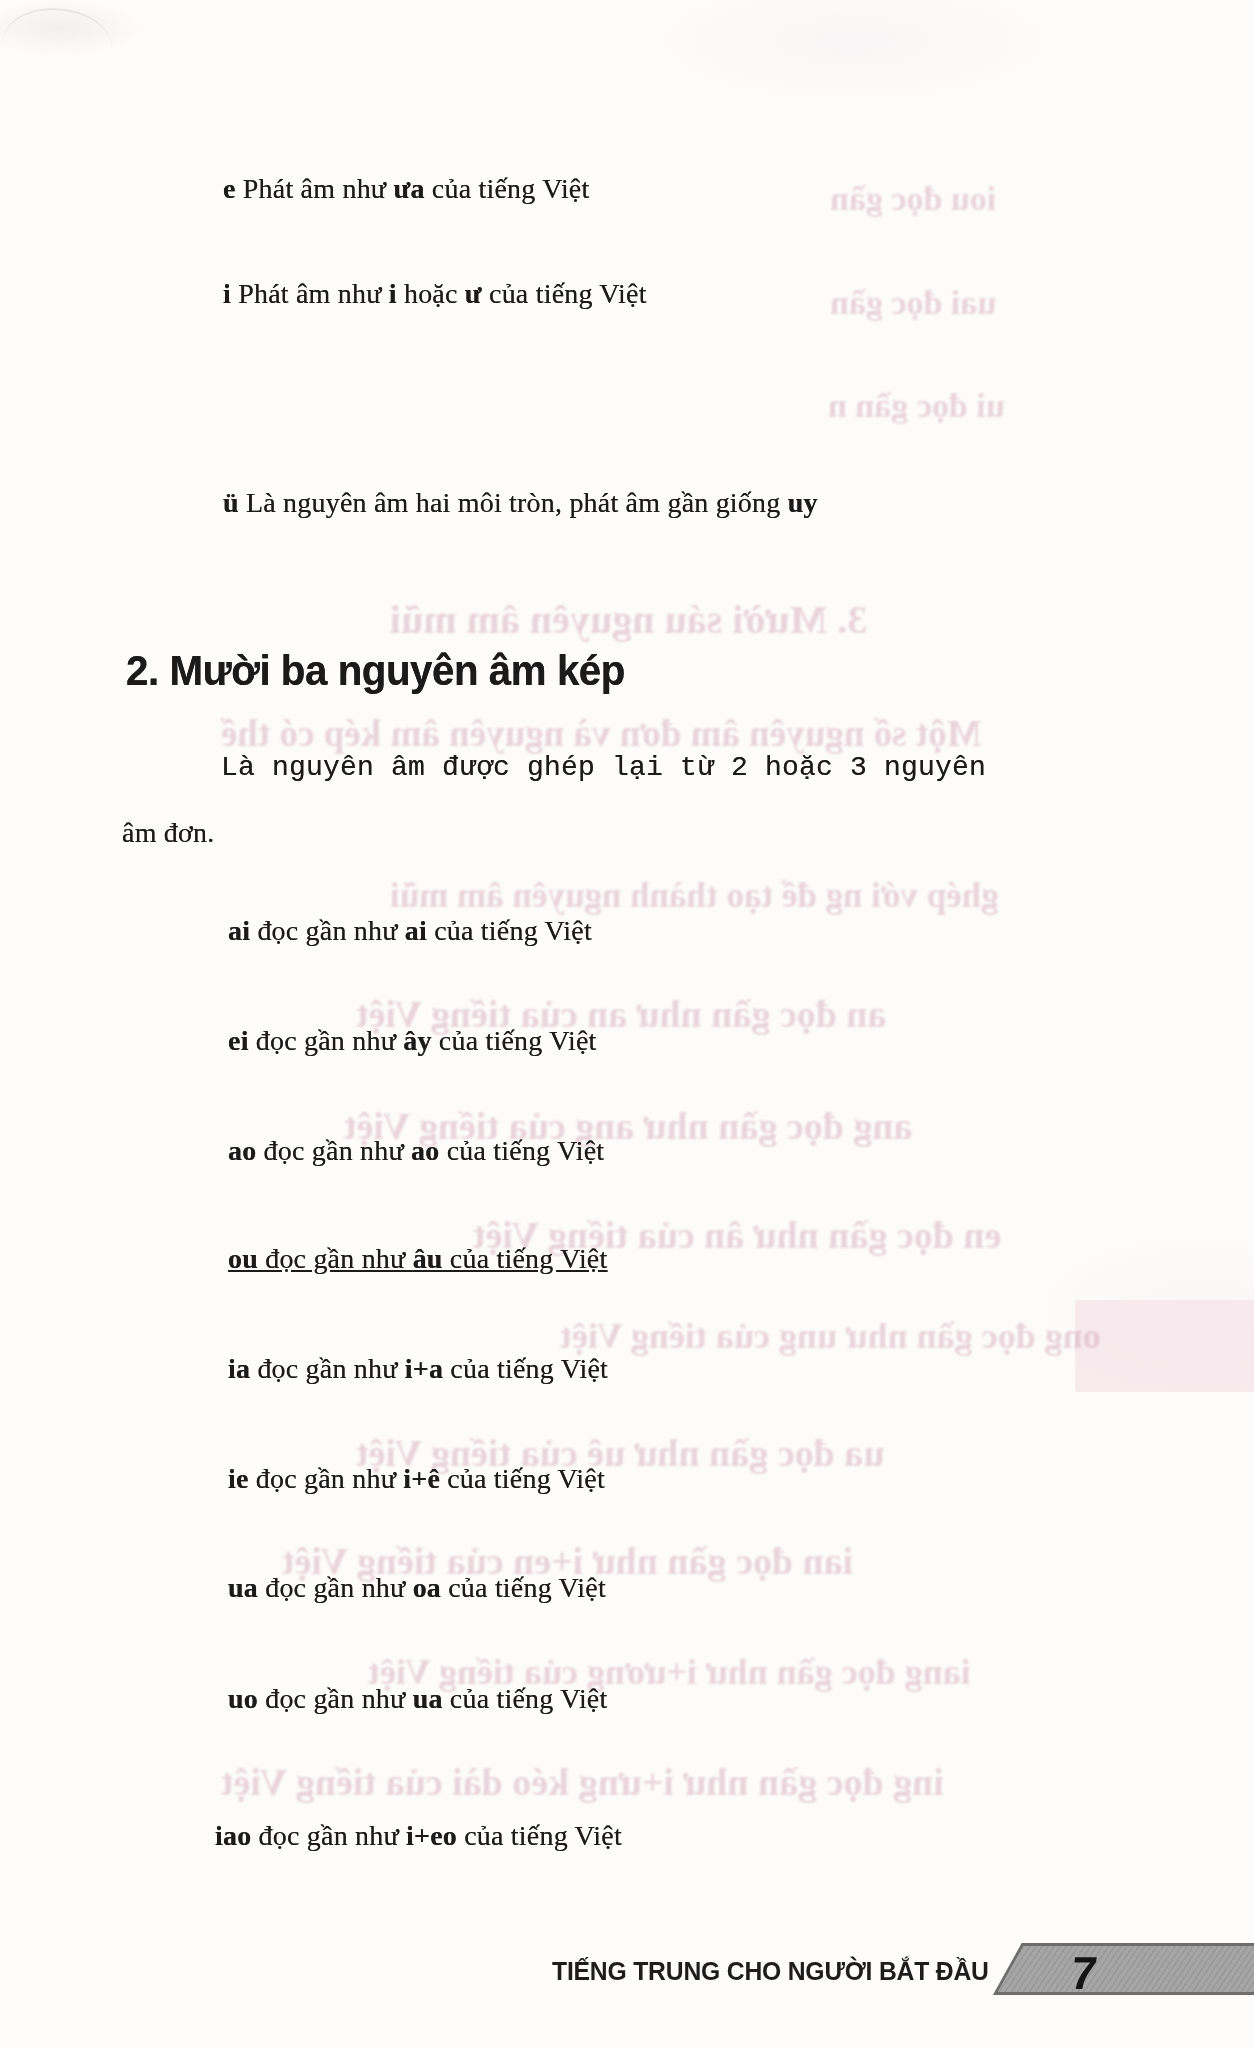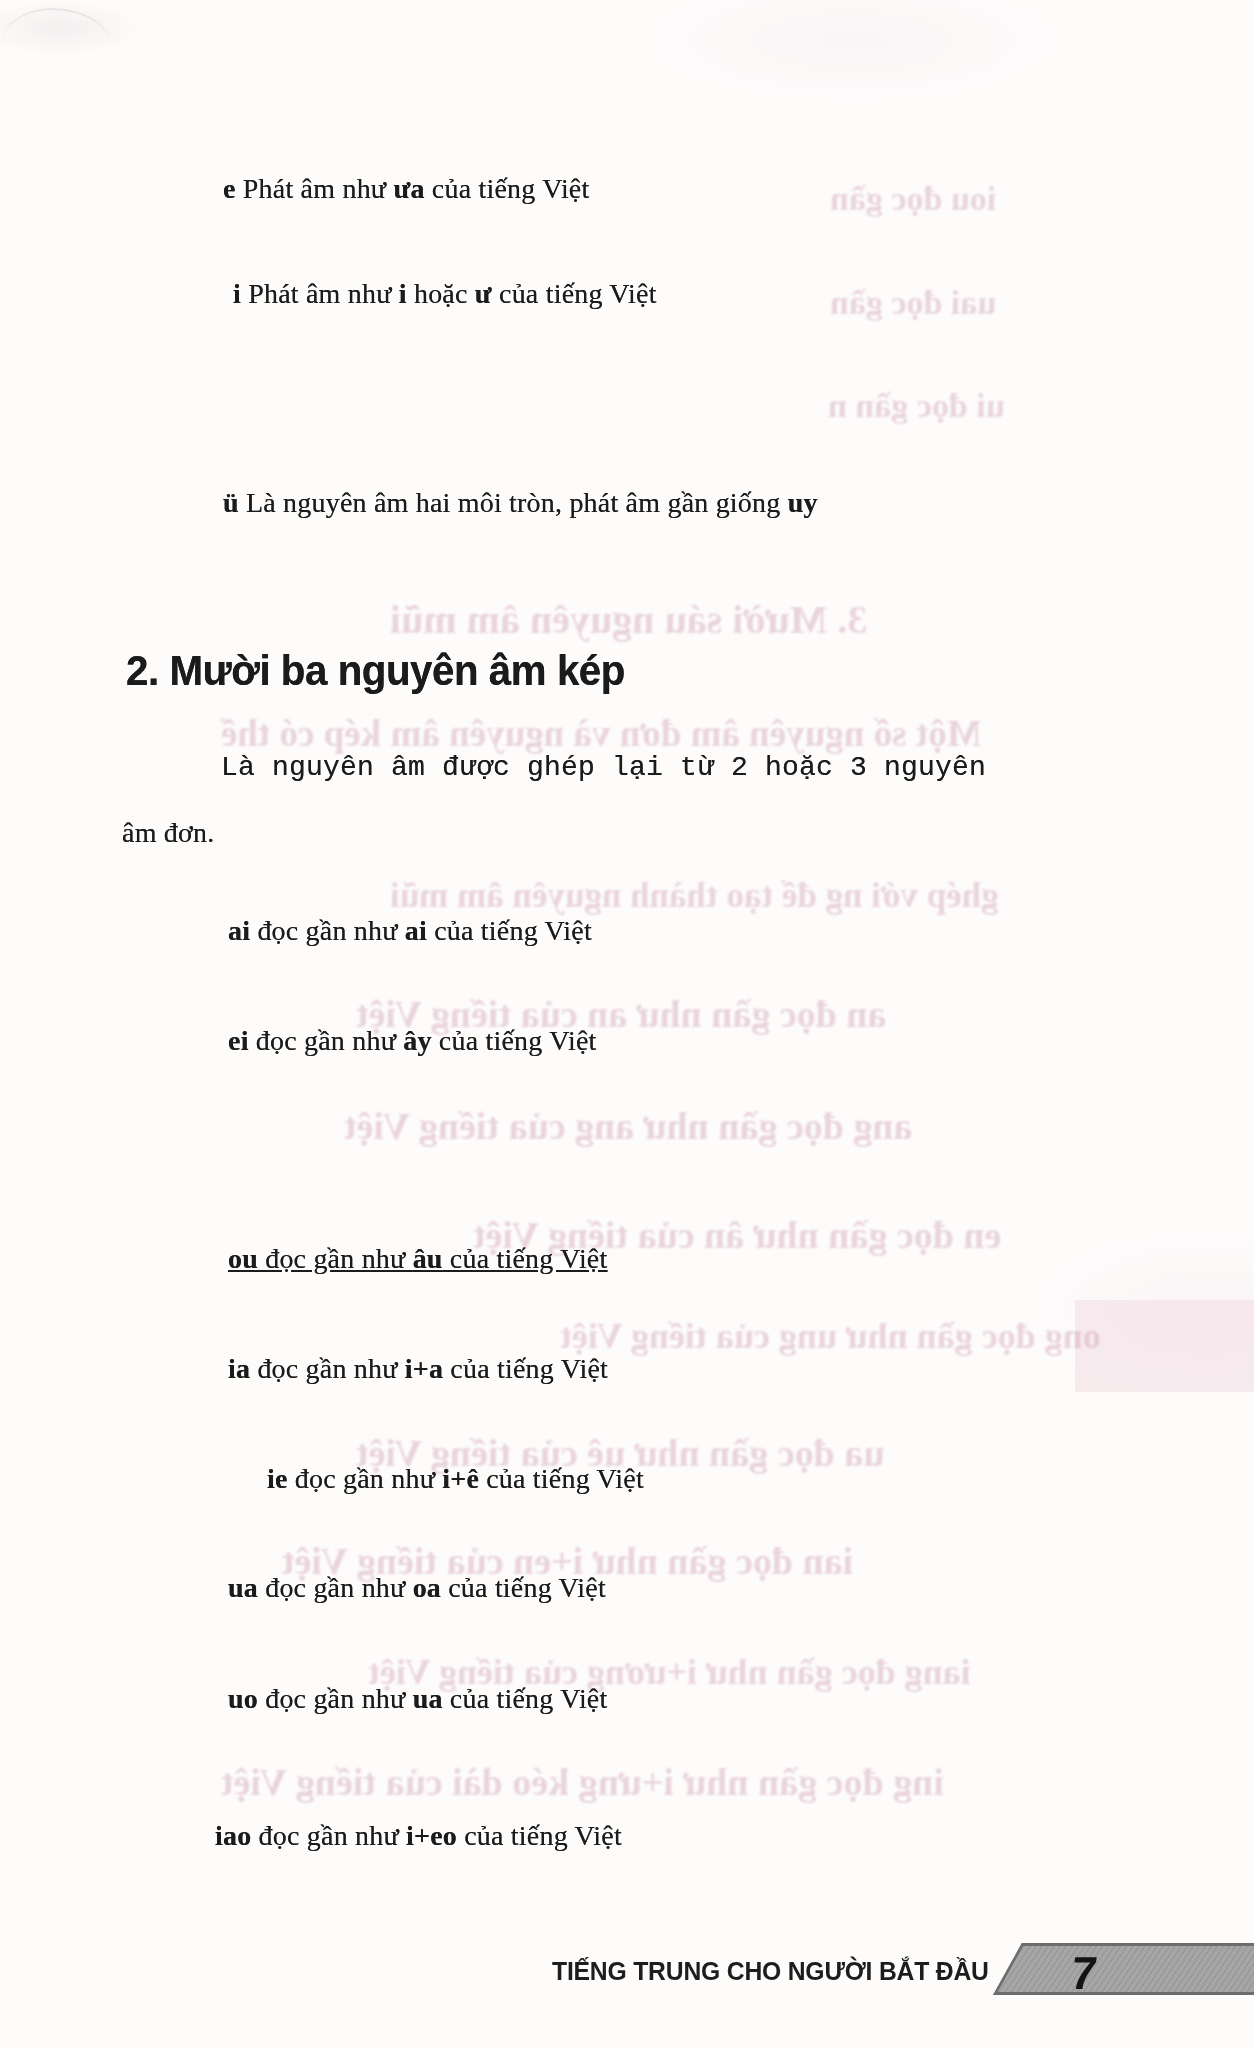--- a/index.html
+++ b/index.html
@@ -115,30 +115,31 @@
       <div class="ghost-line" style="top: 1213px; left: 473px; font-size: 38px; color: rgb(207, 157, 178);">en đọc gần như ân của tiếng Việt</div>
       <div class="ghost-line" style="top: 1315px; left: 560px; font-size: 36px; color: rgb(207, 157, 178);">ong đọc gần như ung của tiếng Việt</div>
       <div class="ghost-line" style="top: 1431px; left: 356px; font-size: 38px; color: rgb(207, 157, 178);">ua đọc gần như uê của tiếng Việt</div>
       <div class="ghost-line" style="top: 1539px; left: 282px; font-size: 38px; color: rgb(207, 157, 178);">ian đọc gần như i+en của tiếng Việt</div>
       <div class="ghost-line" style="top: 1651px; left: 368px; font-size: 36px; color: rgb(207, 157, 178);">iang đọc gần như i+ương của tiếng Việt</div>
       <div class="ghost-line" style="top: 1760px; left: 221px; font-size: 38px; color: rgb(207, 157, 178);">ing đọc gần như i+ưng kéo dài của tiếng Việt</div>
     </div>
 
   <div class="text-layer">
       <div class="text-line" style="top: 174px; left: 223px;"><span class="seg-bold">e</span><span class="seg"> Phát âm như </span><span class="seg-bold">ưa</span><span class="seg"> của tiếng Việt</span></div>
-      <div class="text-line" style="top: 279px; left: 233px;"><span class="seg-bold">i</span><span class="seg"> Phát âm như </span><span class="seg-bold">i</span><span class="seg"> hoặc </span><span class="seg-bold">ư</span><span class="seg"> của tiếng Việt</span></div>
+      <div class="text-line" style="top: 279px; left: 223px;"><span class="seg-bold">i</span><span class="seg"> Phát âm như </span><span class="seg-bold">i</span><span class="seg"> hoặc </span><span class="seg-bold">ư</span><span class="seg"> của tiếng Việt</span></div>
       <div class="text-line" style="top: 488px; left: 223px;"><span class="seg-bold">ü</span><span class="seg"> Là nguyên âm hai môi tròn, phát âm gần giống </span><span class="seg-bold">uy</span></div>
       <div class="text-line heading" style="top: 648px; left: 126px;"><span class="seg-bold">2. Mười ba nguyên âm kép</span></div>
       <div class="text-line" style="top: 753px; left: 221px; font-family: Liberation Mono, monospace;"><span class="seg">Là nguyên âm được ghép lại từ 2 hoặc 3 nguyên</span></div>
       <div class="text-line" style="top: 818px; left: 122px;"><span class="seg">âm đơn.</span></div>
       <div class="text-line" style="top: 916px; left: 228px;"><span class="seg-bold">ai</span><span class="seg"> đọc gần như </span><span class="seg-bold">ai</span><span class="seg"> của tiếng Việt</span></div>
       <div class="text-line" style="top: 1026px; left: 228px;"><span class="seg-bold">ei</span><span class="seg"> đọc gần như </span><span class="seg-bold">ây</span><span class="seg"> của tiếng Việt</span></div>
+      <div class="text-line" style="top: 1136px; left: 228px;"><span class="seg-bold">ao</span><span class="seg"> đọc gần như </span><span class="seg-bold">ao</span><span class="seg"> của tiếng Việt</span></div>
       <div class="text-line" style="top: 1244px; left: 228px; text-decoration: underline;"><span class="seg-bold">ou</span><span class="seg"> đọc gần như </span><span class="seg-bold">âu</span><span class="seg"> của tiếng Việt</span></div>
       <div class="text-line" style="top: 1354px; left: 228px;"><span class="seg-bold">ia</span><span class="seg"> đọc gần như </span><span class="seg-bold">i+a</span><span class="seg"> của tiếng Việt</span></div>
-      <div class="text-line" style="top: 1464px; left: 228px; margin-left: 39px;"><span class="seg-bold">ie</span><span class="seg"> đọc gần như </span><span class="seg-bold">i+ê</span><span class="seg"> của tiếng Việt</span></div>
+      <div class="text-line" style="top: 1464px; left: 228px;"><span class="seg-bold">ie</span><span class="seg"> đọc gần như </span><span class="seg-bold">i+ê</span><span class="seg"> của tiếng Việt</span></div>
       <div class="text-line" style="top: 1573px; left: 228px;"><span class="seg-bold">ua</span><span class="seg"> đọc gần như </span><span class="seg-bold">oa</span><span class="seg"> của tiếng Việt</span></div>
       <div class="text-line" style="top: 1684px; left: 228px;"><span class="seg-bold">uo</span><span class="seg"> đọc gần như </span><span class="seg-bold">ua</span><span class="seg"> của tiếng Việt</span></div>
       <div class="text-line" style="top: 1790px; left: 215px; margin-top: 31px;"><span class="seg-bold">iao</span><span class="seg"> đọc gần như </span><span class="seg-bold">i+eo</span><span class="seg"> của tiếng Việt</span></div>
     </div>
 
   <div class="footer-title">TIẾNG TRUNG CHO NGƯỜI BẮT ĐẦU</div>
   <div class="page-band"></div>
   <div class="page-number">7</div>
 
 </div>

